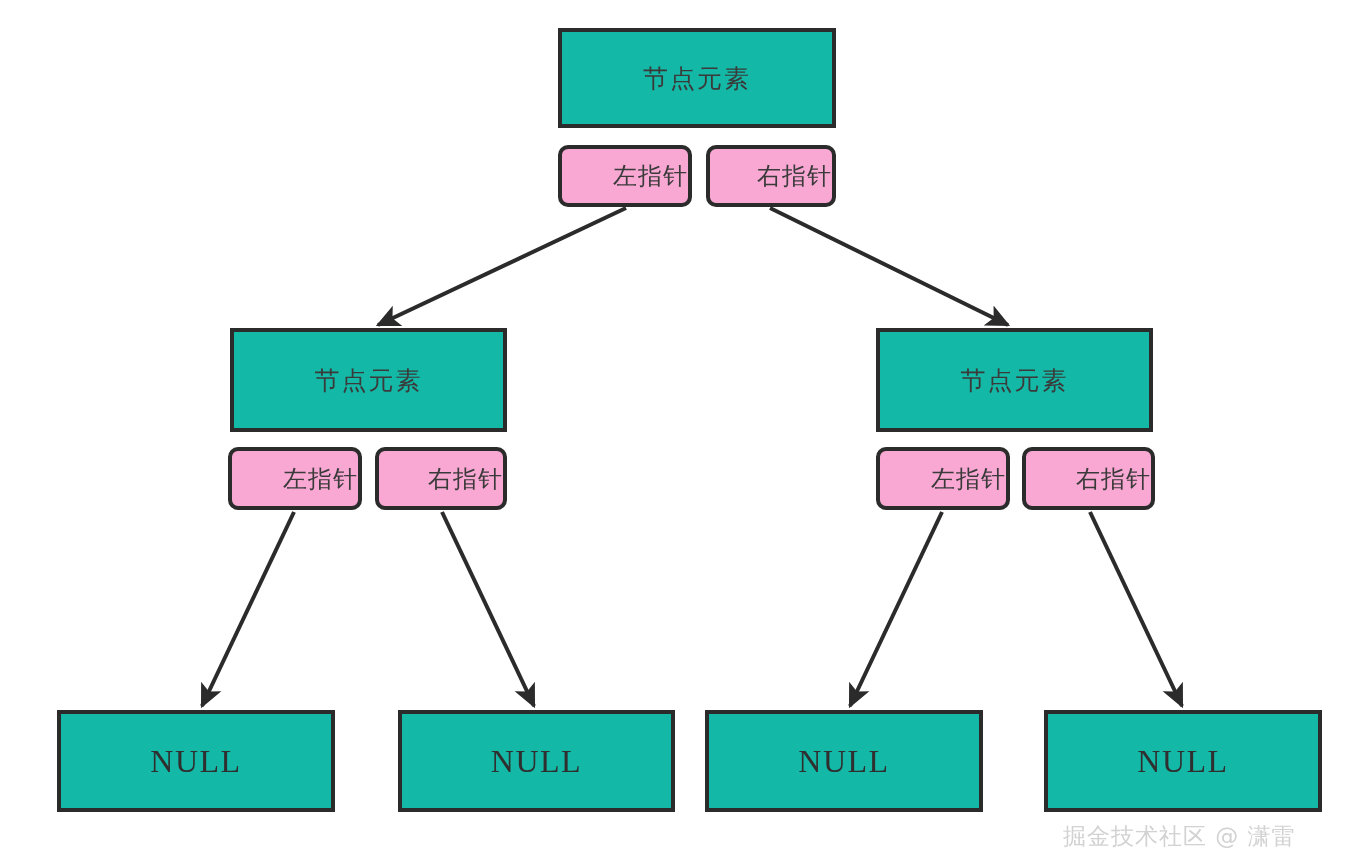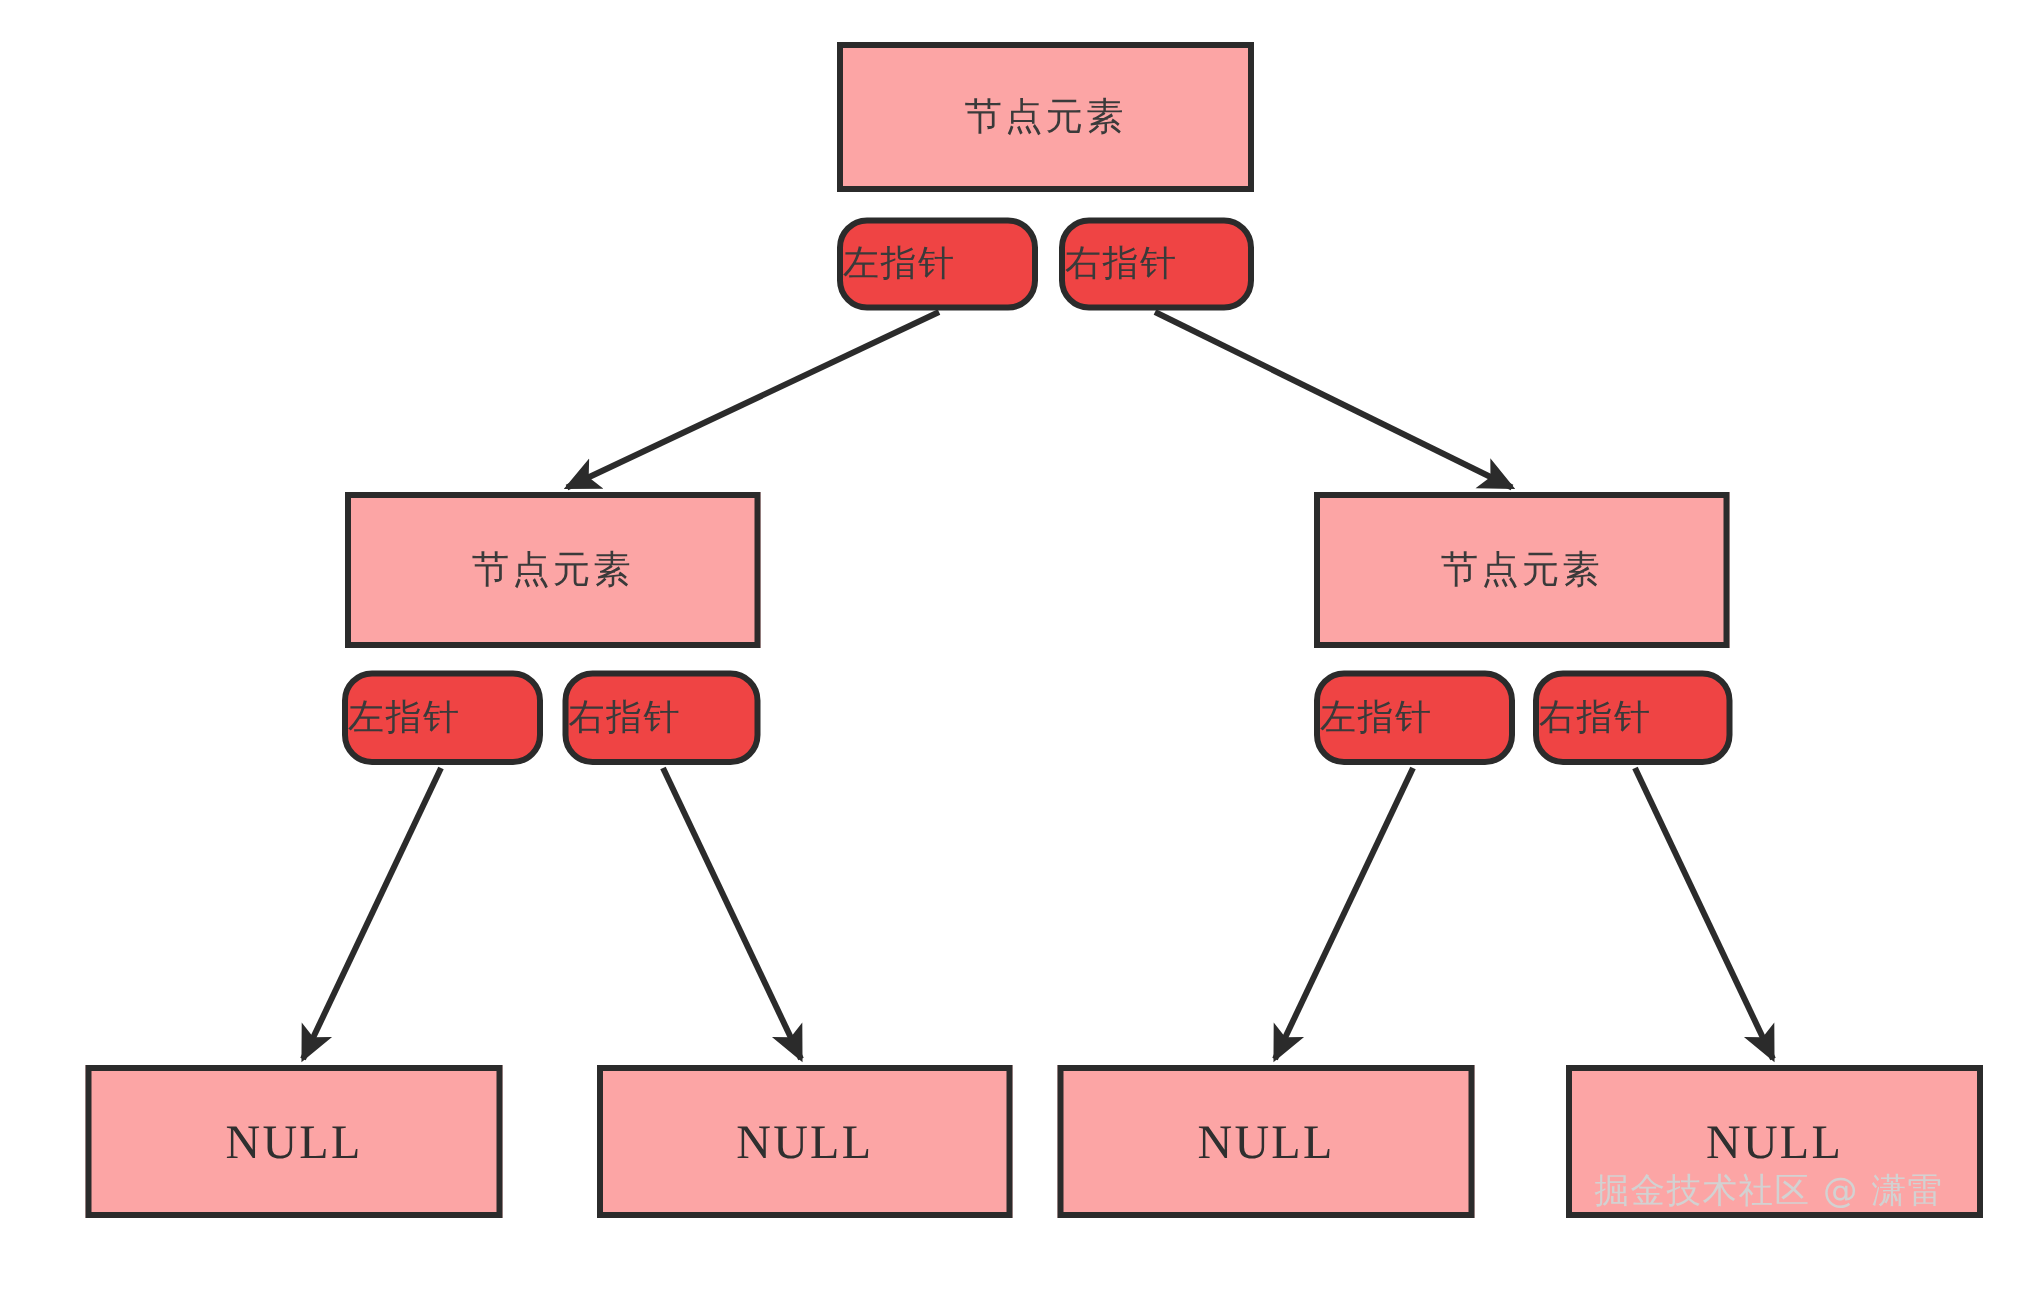--- a/index.html
+++ b/index.html
@@ -20,44 +20,44 @@
     position: absolute;
     left: 0;
     top: 0;
     width: 1352px;
     height: 864px;
     pointer-events: none;
   }
   .node-box {
     position: absolute;
     box-sizing: border-box;
-    background: #fca5a5;
+    background: #14b8a6;
     border: 4px solid #2b2b2b;
     display: flex;
     align-items: center;
     justify-content: center;
     z-index: 3;
   }
   .node-label {
     font-family: "Liberation Serif", "DejaVu Serif", serif;
     font-size: 25px;
     color: #3a3a3a;
     letter-spacing: 2px;
     line-height: 1;
     white-space: nowrap;
   }
   .ptr-box {
     position: absolute;
     box-sizing: border-box;
-    background: #ef4444;
+    background: #f9a8d4;
     border: 4px solid #2b2b2b;
-    border-radius: 20px;
+    border-radius: 10px;
     display: flex;
     align-items: center;
-    justify-content: flex-start;
+    justify-content: flex-end;
     z-index: 4;
   }
   .ptr-label {
     font-family: "Liberation Serif", "DejaVu Serif", serif;
     font-size: 24px;
     color: #3a3a3a;
     letter-spacing: 1px;
     line-height: 1;
     white-space: nowrap;
   }
@@ -65,21 +65,21 @@
     font-family: "Liberation Serif", "DejaVu Serif", serif;
     font-size: 32px;
     color: #2f2f2f;
     letter-spacing: 1.5px;
     line-height: 1;
     white-space: nowrap;
   }
   .watermark {
     position: absolute;
     left: 1063px;
-    top: 778px;
+    top: 821px;
     font-family: "DejaVu Sans", "Liberation Sans", sans-serif;
     font-size: 23px;
     color: #d2d2d2;
     letter-spacing: 1px;
     white-space: nowrap;
     z-index: 6;
   }
 </style>
 </head>
 <body>

